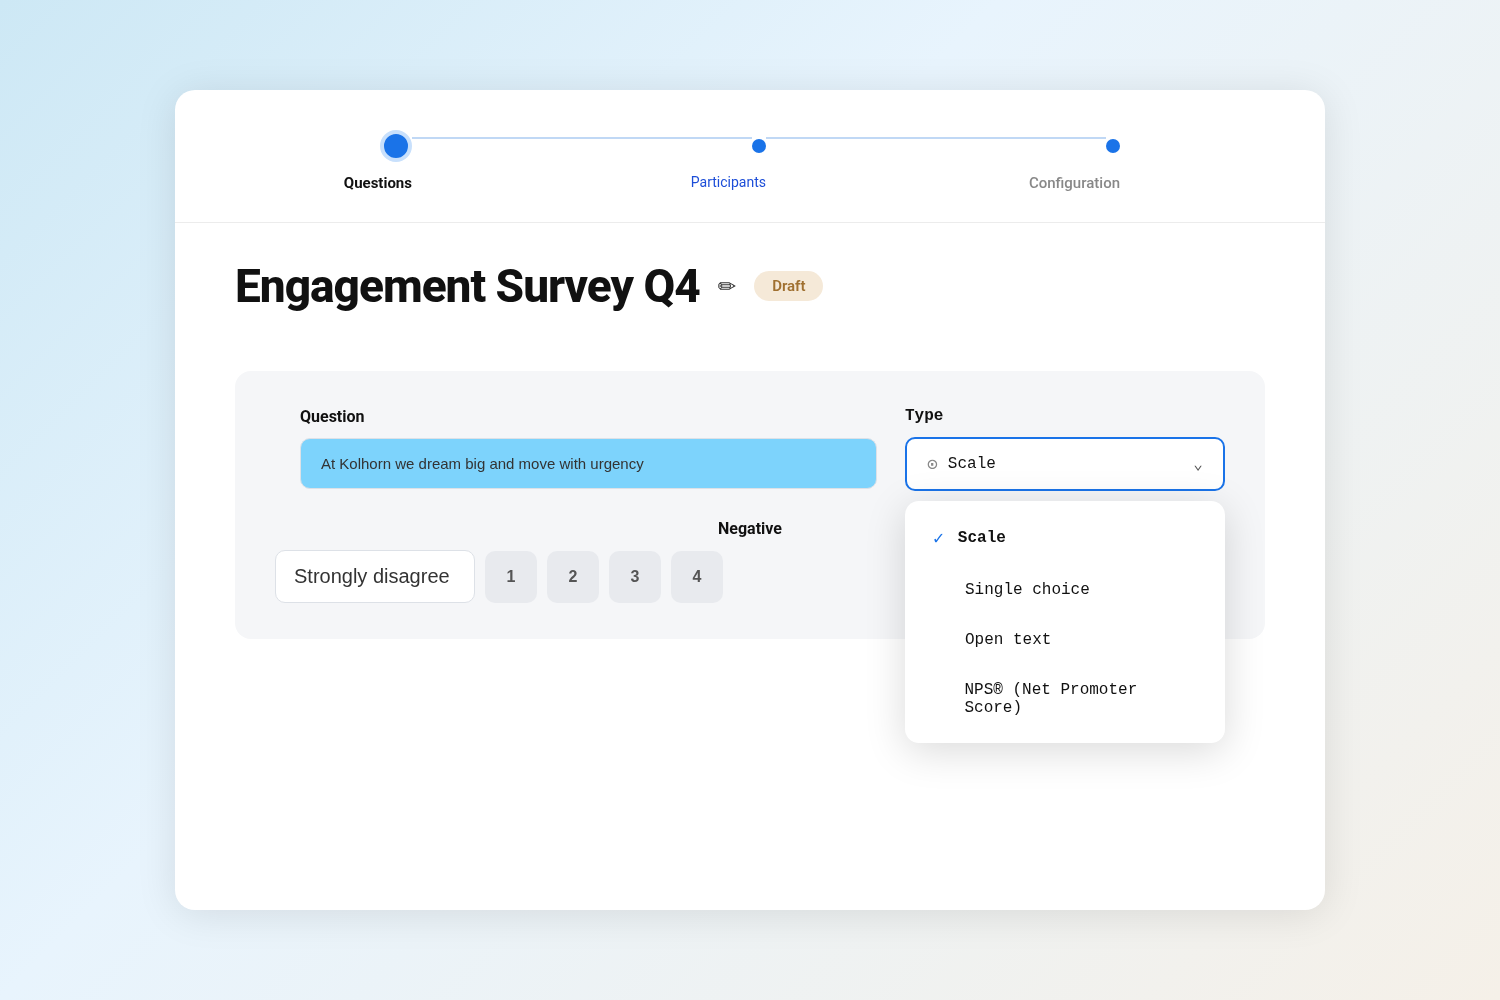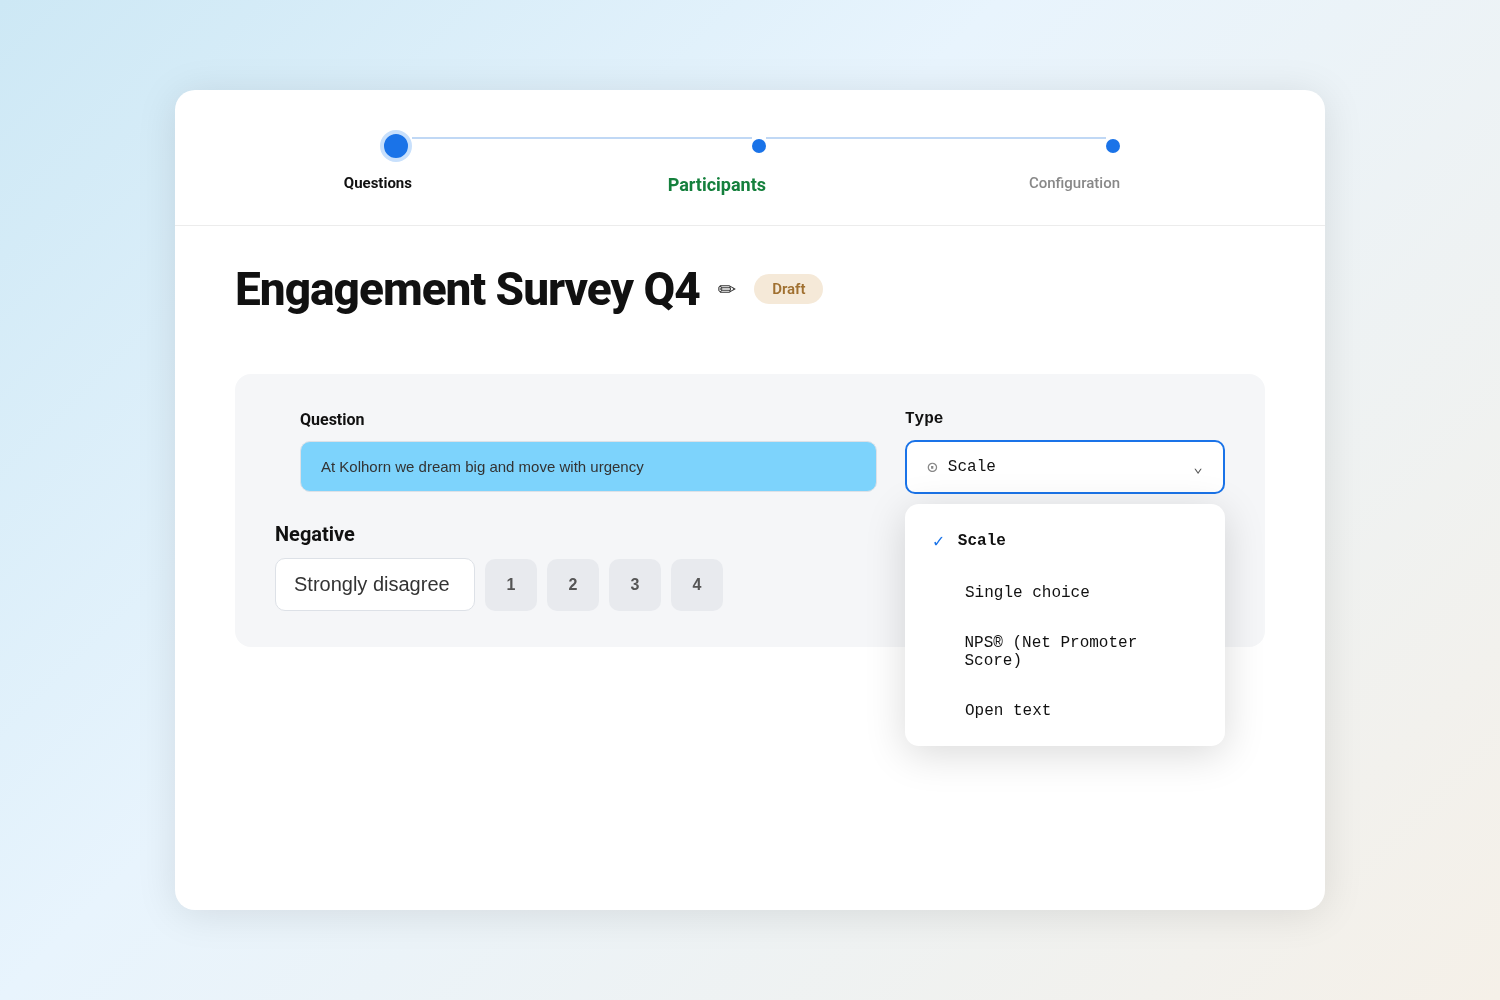--- a/index.html
+++ b/index.html
@@ -160,24 +160,25 @@
     }
     .chevron-down {
       color: #555;
       font-size: 16px;
     }
     
     .form-row2 {
       margin-top: 28px;
     }
     .negative-label {
-      font-size: 20px;
+      font-size: 16px;
       font-weight: 700;
       color: #111;
       margin-bottom: 12px;
+      text-align: center;
     }
     .scale-row {
       display: flex;
       align-items: center;
       gap: 10px;
     }
     .negative-input {
       padding: 14px 18px;
       font-size: 20px;
       border: 1.5px solid #dde1e7;
@@ -262,21 +263,21 @@
         <div class="step-dot secondary"></div>
       </div>
     </div>
 
     <div style="display:flex; justify-content:center; align-items:flex-start; gap:0;">
       <div style="width:32px; display:flex; flex-direction:column; align-items:center;">
         <span style="font-size:15px; font-weight:700; color:#111; white-space:nowrap; transform:translateX(-50%); position:relative; left:50%;">Questions</span>
       </div>
       <div style="width:340px;"></div>
       <div style="width:14px; display:flex; flex-direction:column; align-items:center;">
-        <span style="font-size:18px; font-weight:700; color:#15803d; white-space:nowrap; transform:translateX(-50%); position:relative; left:50%;">Participants</span>
+        <span style="font-size:14px; font-weight:400; color:#1d4ed8; white-space:nowrap; transform:translateX(-50%); position:relative; left:50%;">Participants</span>
       </div>
       <div style="width:340px;"></div>
       <div style="width:14px; display:flex; flex-direction:column; align-items:center;text-align:center;">
         <span style="font-size:15px; font-weight:500; color:#888; white-space:nowrap; transform:translateX(-50%); position:relative; left:50%;">Configuration</span>
       </div>
     </div>
   </div>
 
   <div class="title-row">
     <span class="survey-title">Engagement Survey Q4</span>
@@ -312,26 +313,26 @@
             </div>
 
             <div class="dropdown-item">
               <span class="check-placeholder"></span>
               <span>Single choice</span>
             </div>
 
 
             <div class="dropdown-item">
               <span class="check-placeholder"></span>
-              <span>NPS® (Net Promoter Score)</span>
+              <span>Open text</span>
             </div>
 
             <div class="dropdown-item">
               <span class="check-placeholder"></span>
-              <span>Open text</span>
+              <span>NPS® (Net Promoter Score)</span>
             </div>
           </div>
         </div>
       </div>
 
       <div class="form-row2">
         <div class="negative-label">Negative</div>
         <div class="scale-row">
           <input class="negative-input" type="text" value="Strongly disagree" style="">
           <button class="scale-btn">1</button>

